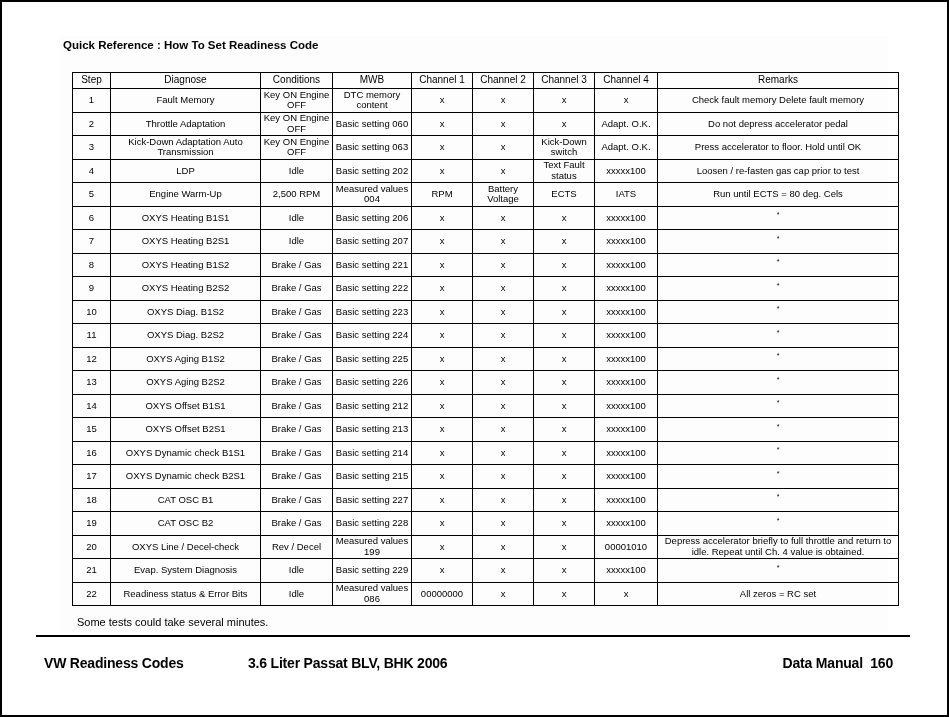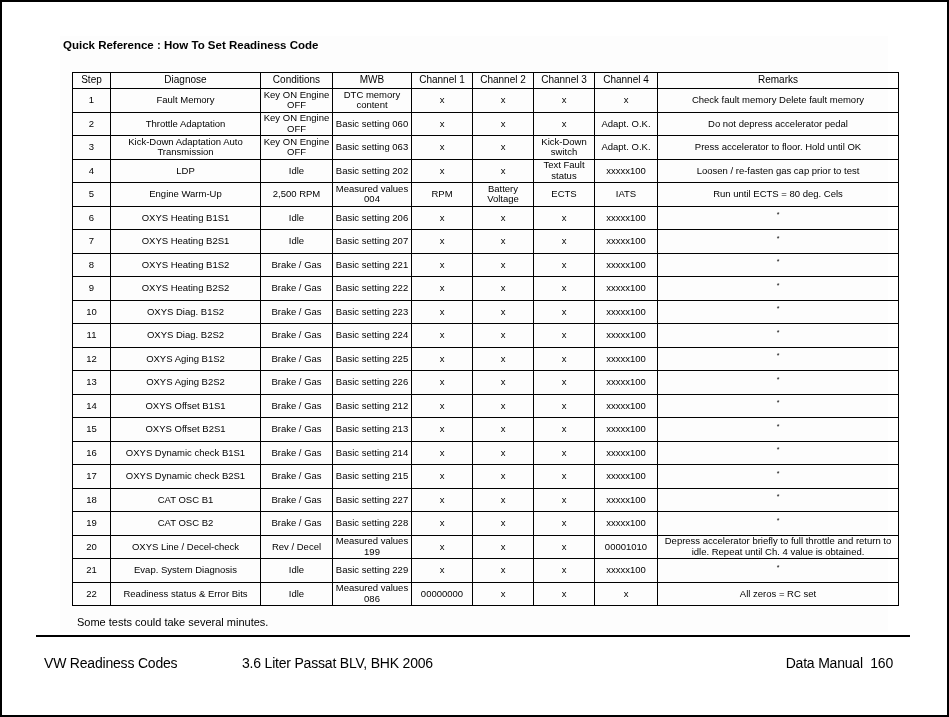--- a/index.html
+++ b/index.html
@@ -8,23 +8,23 @@
     .content-bg { position: absolute; left: 60px; top: 36px; width: 828px; height: 596px; background: #fdfdfd; }
     .title { position: absolute; left: 63px; top: 39px; font-size: 11.5px; font-weight: bold; line-height: 13px; text-align: center; }
     table.ref { position: absolute; left: 72px; top: 72px; border-collapse: collapse; table-layout: fixed; width: 826px; }
     table.ref th, table.ref td { border: 1.2px solid #000; text-align: center; vertical-align: middle; font-size: 9.5px; line-height: 10.5px; padding: 0 2px; font-weight: normal; overflow: hidden; }
     table.ref th { height: 15px; font-size: 10px; }
     table.ref td { height: 22.5px; }
     table.ref tr.last td { border-bottom: 1.2px solid #000; }
     .bottom-cut { position: absolute; left: 61px; top: 606px; width: 827px; height: 4px; background: #fdfdfd; }
     .note { position: absolute; left: 77px; top: 616px; font-size: 11px; }
     .rule { position: absolute; left: 36px; top: 635px; width: 874px; height: 1.5px; background: #000; }
-    .footer { position: absolute; top: 655px; font-size: 14px; font-weight: normal; letter-spacing: -0.2px; }
+    .footer { position: absolute; top: 655px; font-size: 14px; font-weight: bold; letter-spacing: -0.2px; }
     .f-left { left: 44px; }
-    .f-mid { left: 242px; }
+    .f-mid { left: 248px; }
     .f-right { right: 56px; }
     .star { font-size: 7px; position: relative; top: -3px; }
   </style>
 </head>
 <body>
 
 <div class="frame"></div>
 <div class="content-bg"></div>
 
 <div class="title">

